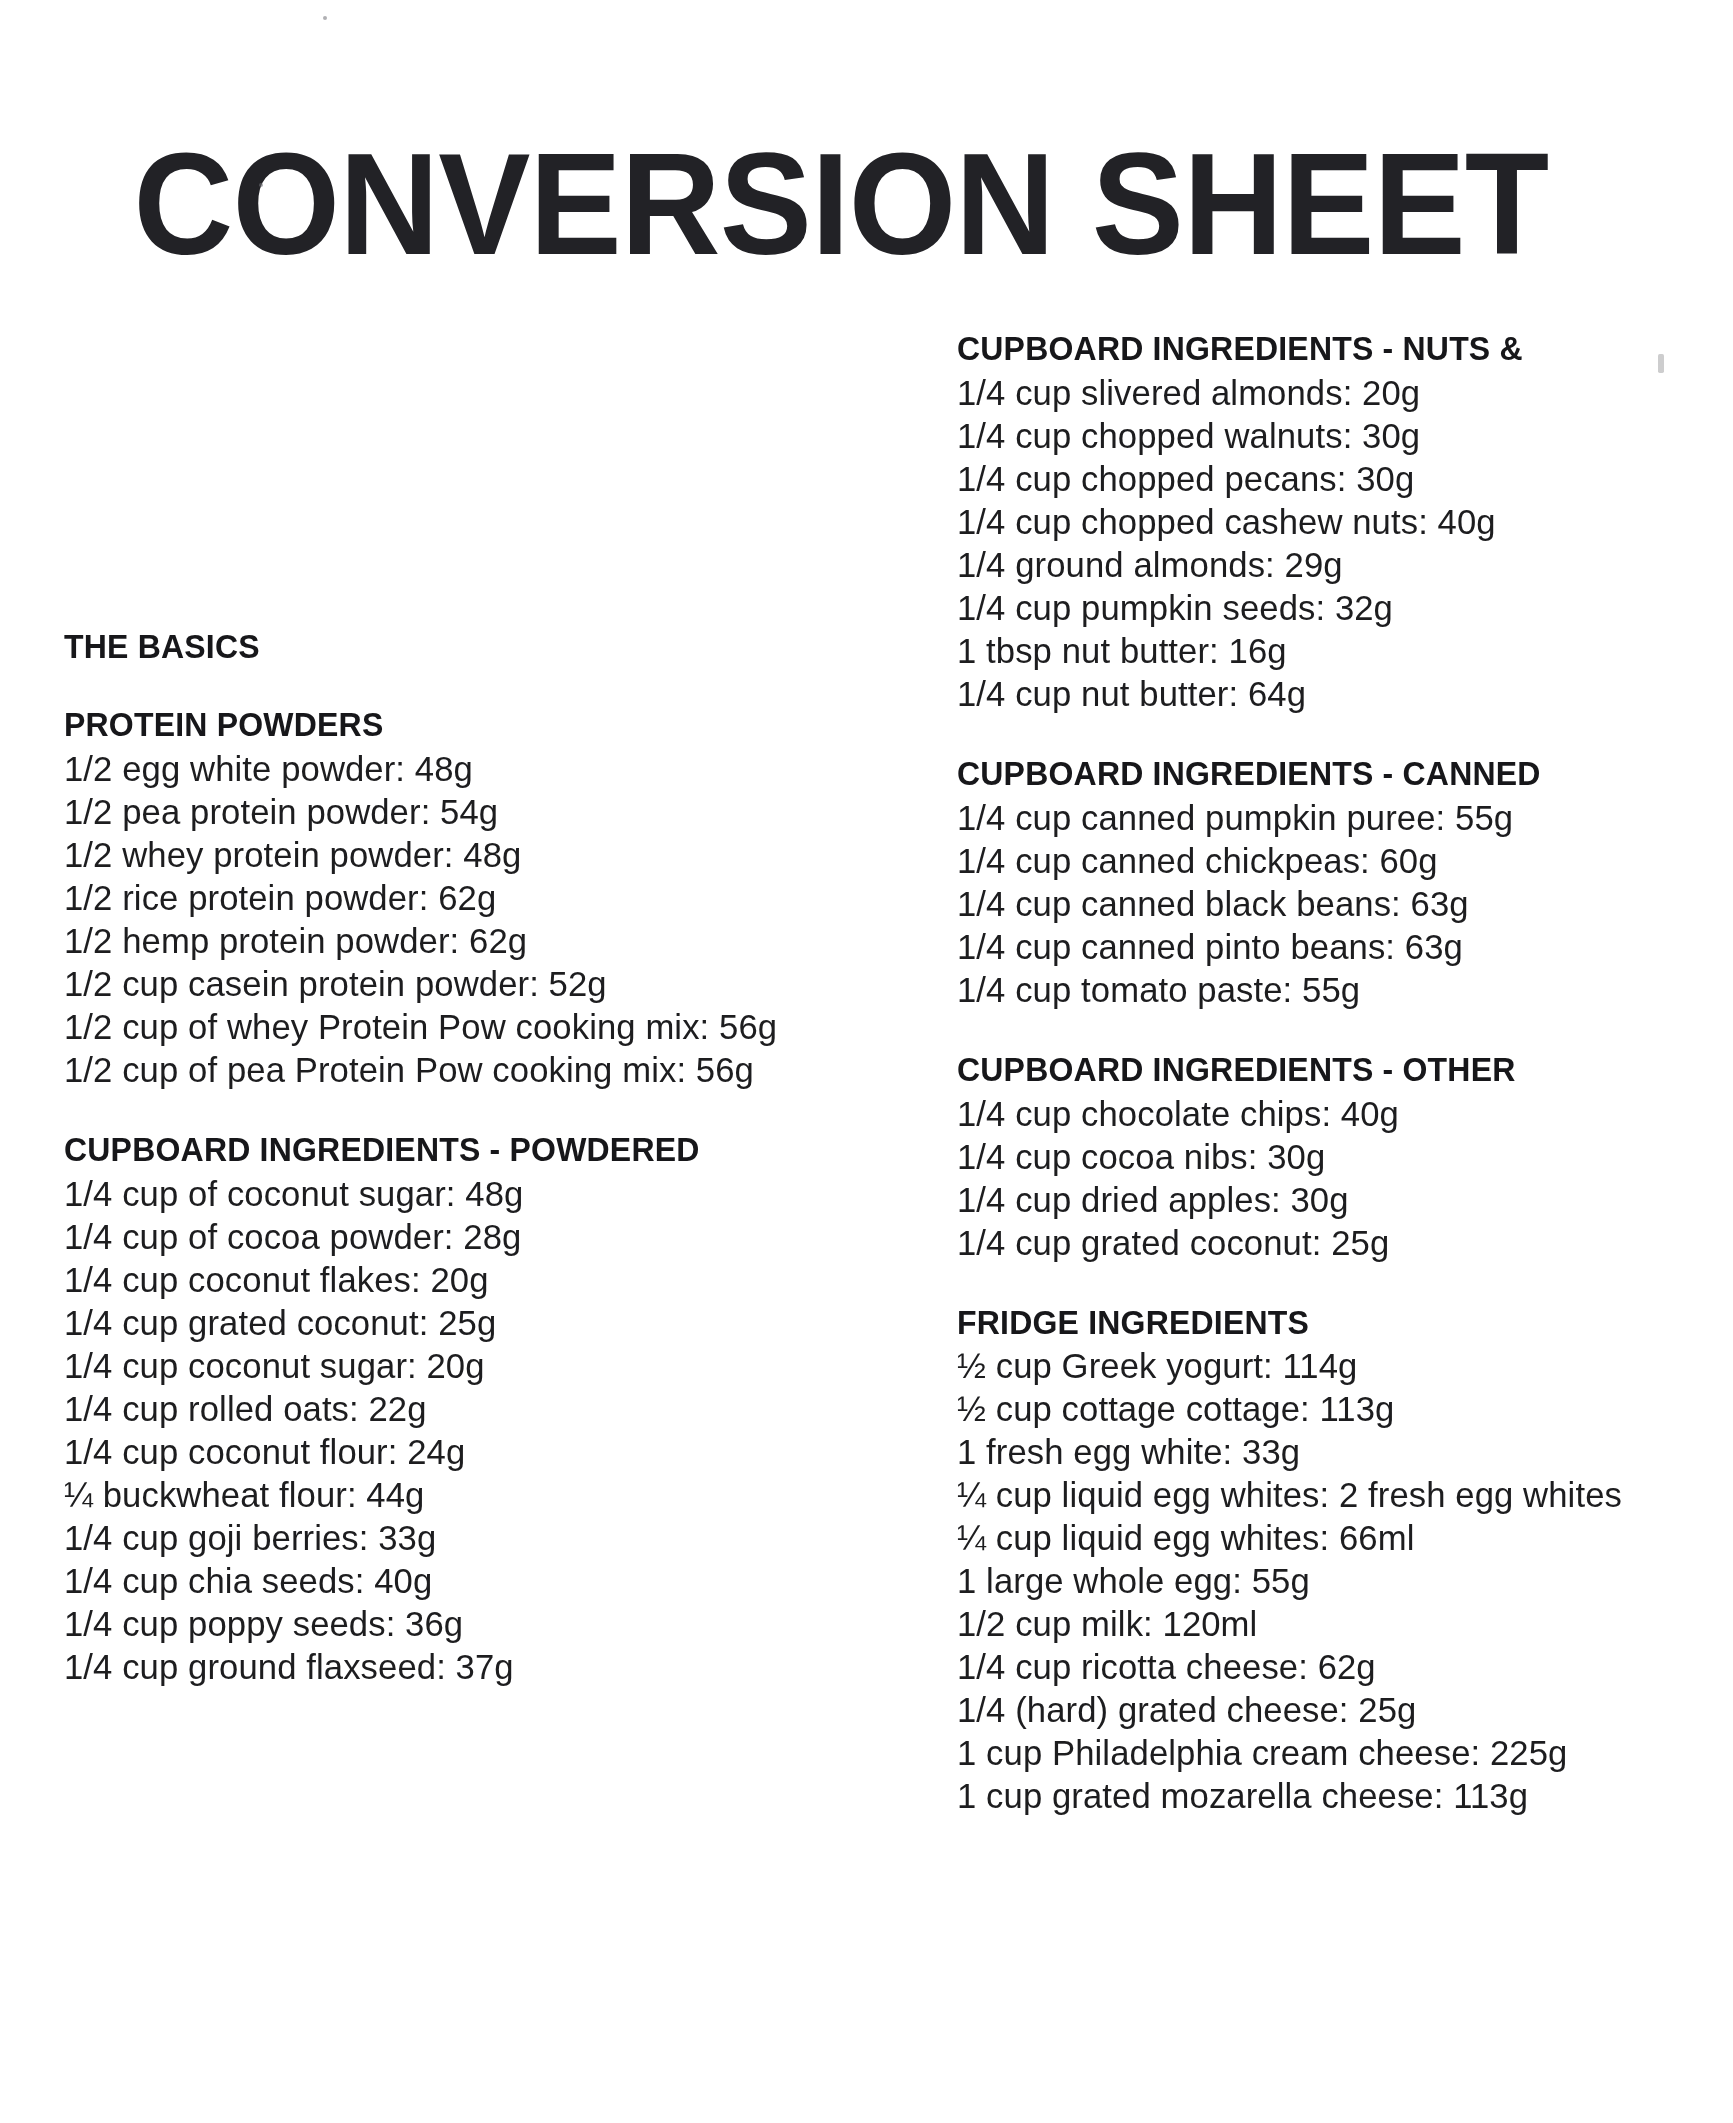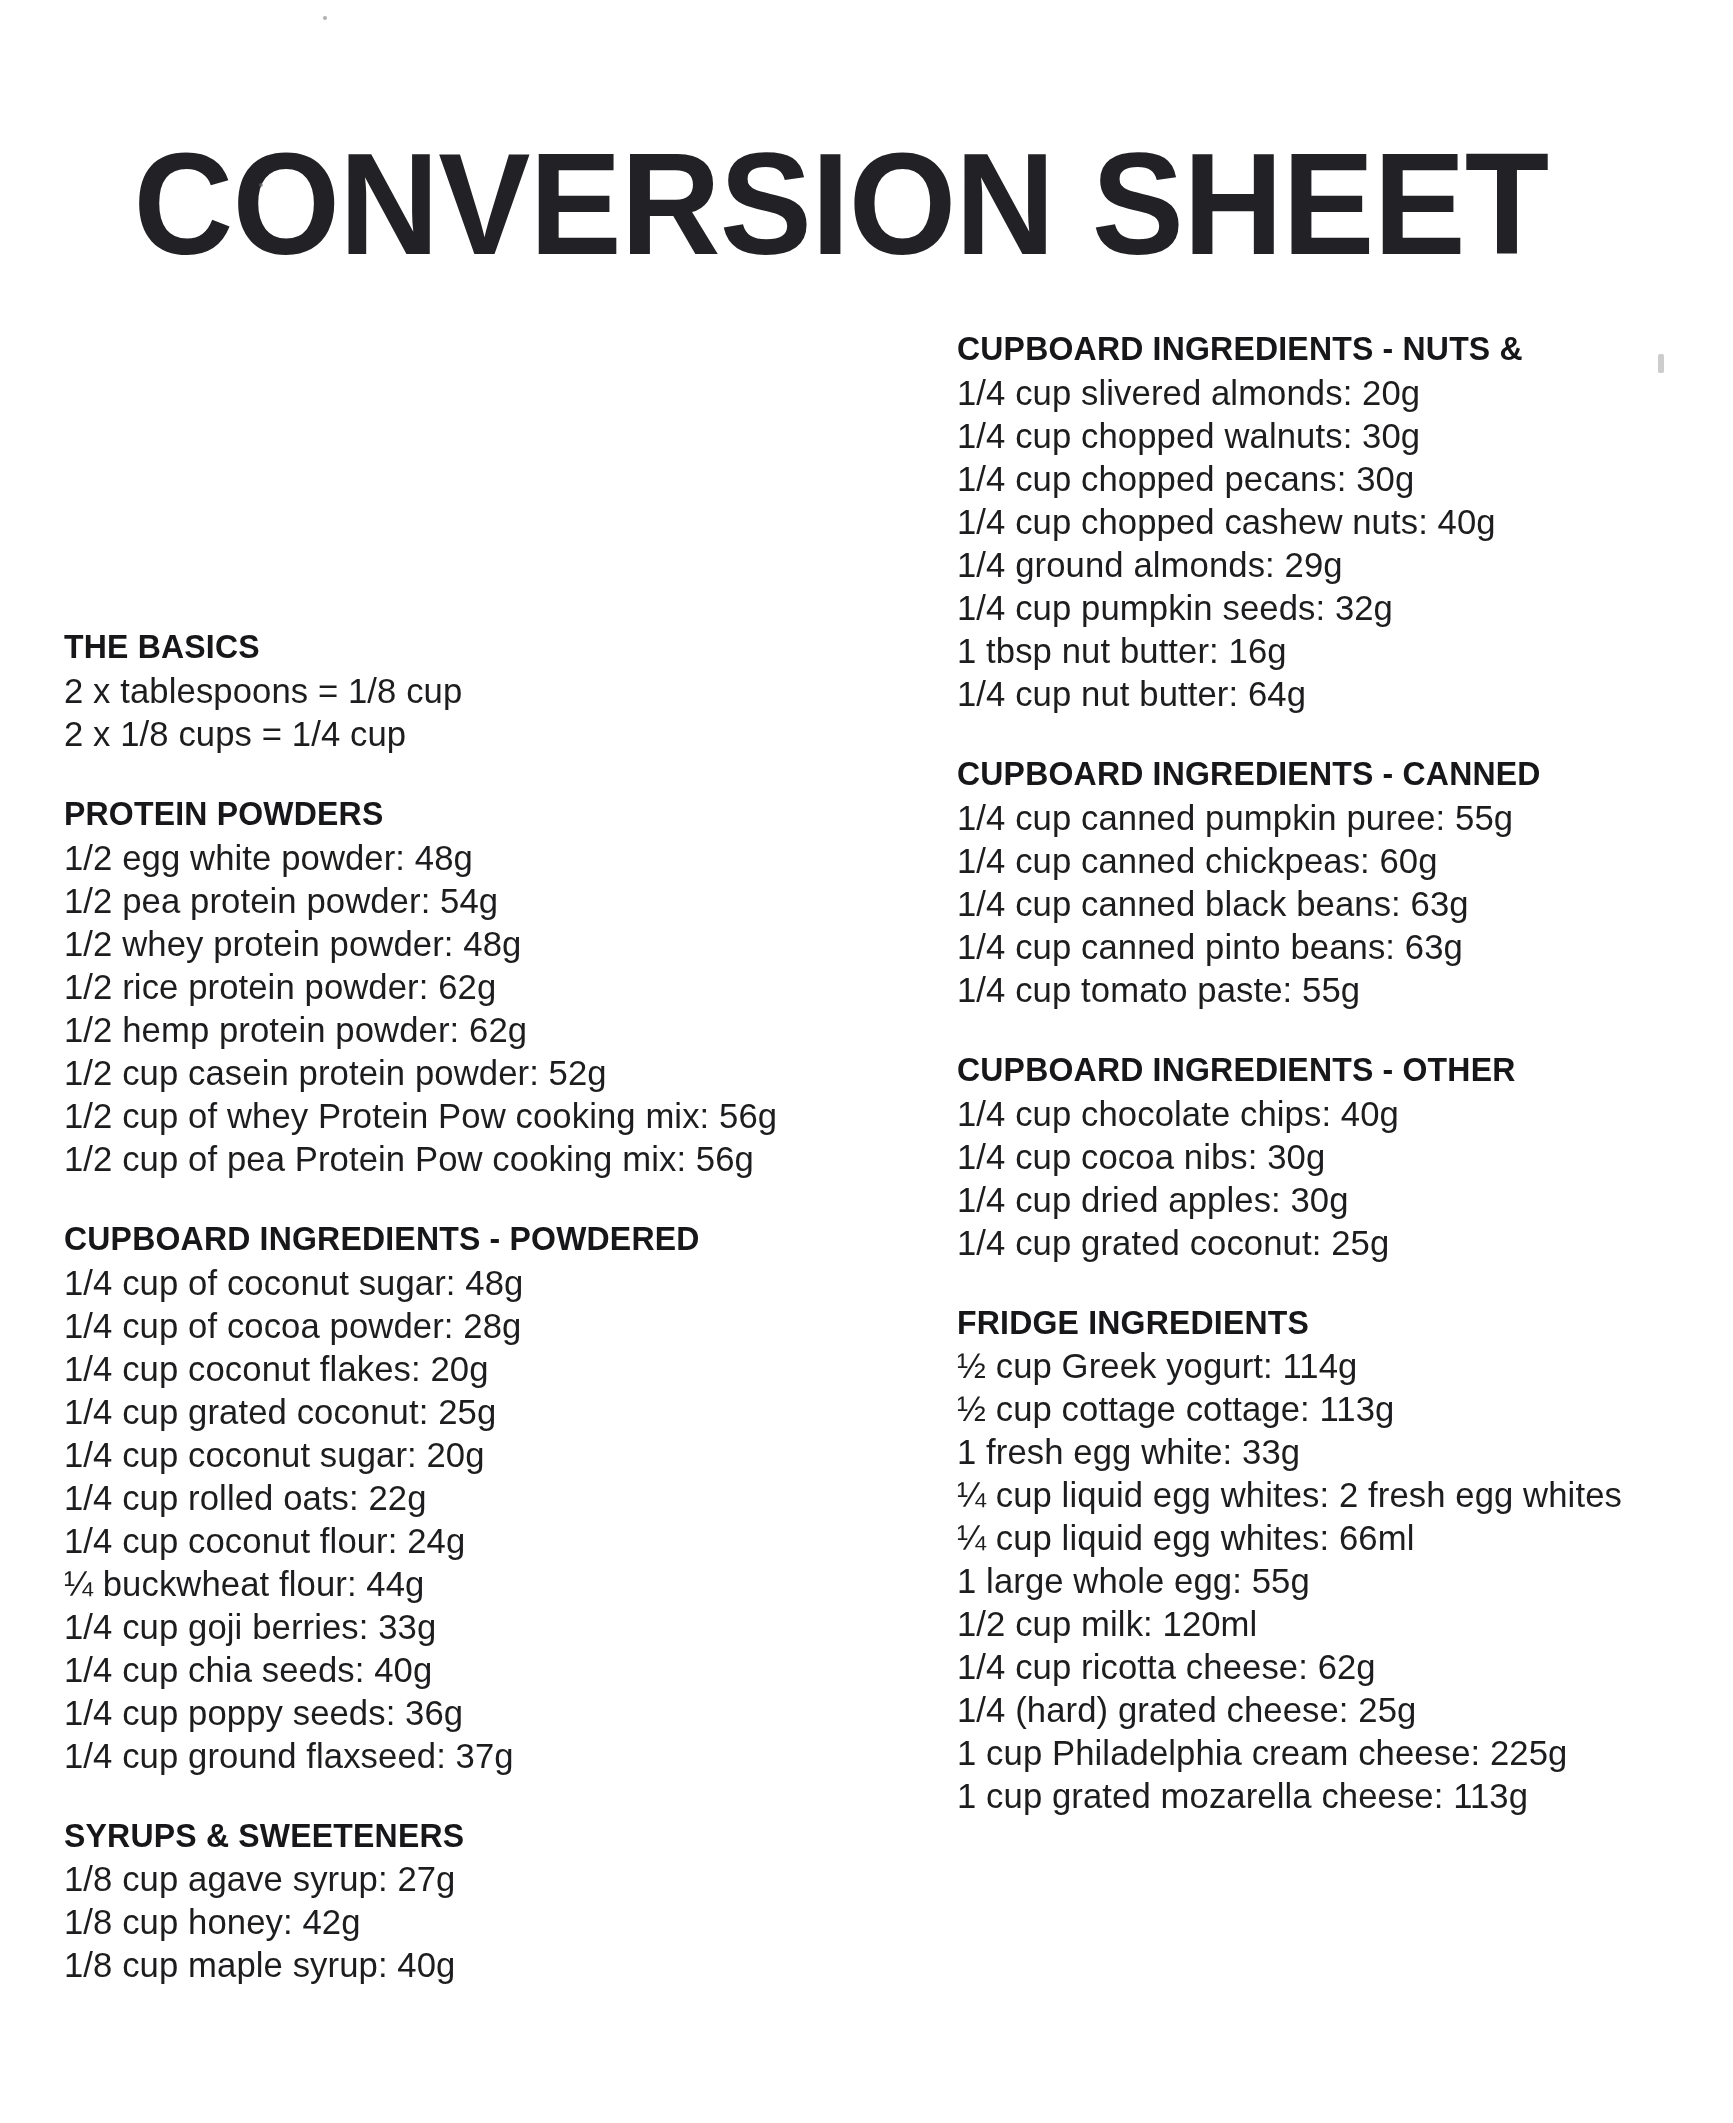--- a/index.html
+++ b/index.html
@@ -97,24 +97,20 @@
 </head>
 <body>
 
 <div class="page">
 
   <h1 class="title">CONVERSION SHEET</h1>
 
   <div class="col col-left">
       <div class="section">
         <div class="section-head">THE BASICS</div>
-        <div class="items">
-          <div class="item">2 x tablespoons = 1/8 cup</div>
-          <div class="item">2 x 1/8 cups =  1/4 cup</div>
-        </div>
       </div>
       <div class="section">
         <div class="section-head">PROTEIN POWDERS</div>
         <div class="items">
           <div class="item">1/2 egg white powder: 48g</div>
           <div class="item">1/2 pea protein powder: 54g</div>
           <div class="item">1/2 whey protein powder: 48g</div>
           <div class="item">1/2 rice protein powder: 62g</div>
           <div class="item">1/2 hemp protein powder: 62g</div>
           <div class="item">1/2 cup casein protein powder: 52g</div>
@@ -130,28 +126,20 @@
           <div class="item">1/4 cup coconut flakes: 20g</div>
           <div class="item">1/4 cup grated coconut: 25g</div>
           <div class="item">1/4 cup coconut sugar: 20g</div>
           <div class="item">1/4 cup rolled oats: 22g</div>
           <div class="item">1/4 cup coconut flour: 24g</div>
           <div class="item">¼ buckwheat flour: 44g</div>
           <div class="item">1/4 cup goji berries: 33g</div>
           <div class="item">1/4 cup chia seeds: 40g</div>
           <div class="item">1/4 cup poppy seeds: 36g</div>
           <div class="item">1/4 cup ground flaxseed: 37g</div>
-        </div>
-      </div>
-      <div class="section">
-        <div class="section-head">SYRUPS &amp; SWEETENERS</div>
-        <div class="items">
-          <div class="item">1/8 cup agave syrup: 27g</div>
-          <div class="item">1/8 cup honey: 42g</div>
-          <div class="item">1/8 cup maple syrup: 40g</div>
         </div>
       </div>
     </div>
   <div class="col col-right">
       <div class="section">
         <div class="section-head clipped">CUPBOARD INGREDIENTS - NUTS &amp;</div>
         <div class="items">
           <div class="item">1/4 cup slivered almonds: 20g</div>
           <div class="item">1/4 cup chopped walnuts: 30g</div>
           <div class="item">1/4 cup chopped pecans: 30g</div>

